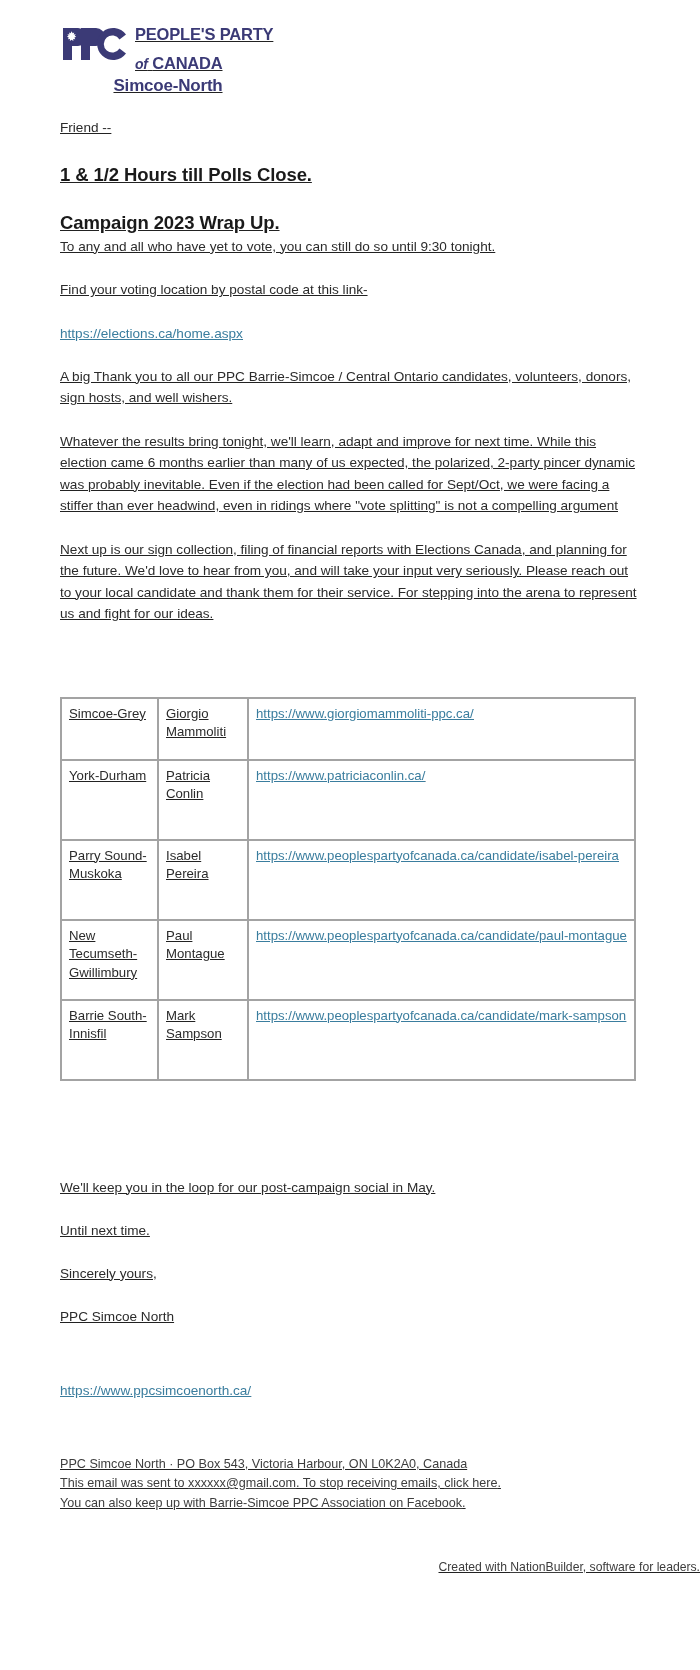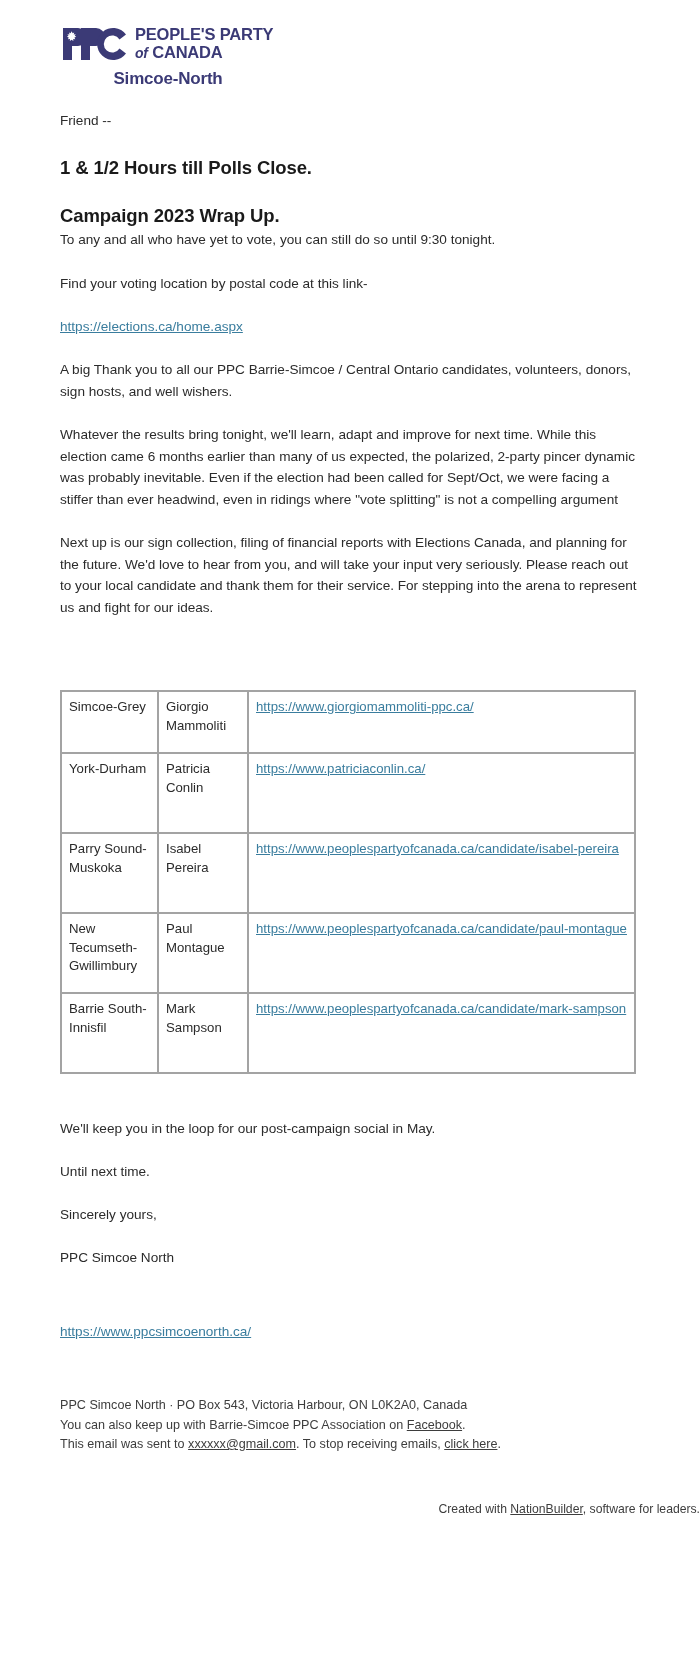--- a/index.html
+++ b/index.html
@@ -12,20 +12,21 @@
     min-height: 1670px;
     font-family: "Liberation Sans", sans-serif;
     color: #222222;
     -webkit-font-smoothing: antialiased;
   }
   .email-wrap {
     width: 700px;
     margin: 0 auto;
     background: #ffffff;
     position: relative;
+    text-decoration: underline;
   }
 
   
   .logo-block {
     padding: 26px 0 0 62px;
   }
   .logo {
     display: flex;
     align-items: flex-start;
     width: 215px;
@@ -44,21 +45,21 @@
     letter-spacing: -0.2px;
     color: #3b3a76;
     white-space: nowrap;
   }
   .logo-line2 {
     font-size: 16.5px;
     font-weight: bold;
     letter-spacing: -0.2px;
     color: #3b3a76;
     white-space: nowrap;
-    margin-top: 1px;
+    margin-top: 12px;
   }
   .logo-line2 .of {
     font-style: italic;
     font-weight: bold;
     font-size: 14px;
   }
   .logo-riding {
     font-size: 17px;
     font-weight: bold;
     color: #3b3a76;
@@ -138,21 +139,21 @@
   .row-h1 td { height: 48px; }
   .row-h2 td { height: 48px; }
   .row-h3 td { height: 66px; }
   .row-h4 td { height: 66px; }
   .row-h5 td { height: 66px; }
   .row-h6 td { height: 66px; }
 
   
   .closing {
     padding: 0 60px;
-    margin-top: 44px;
+    margin-top: 96px;
   }
   .closing p {
     font-size: 13.6px;
     line-height: 21px;
     color: #2b2b2b;
     margin: 0 0 22px 0;
   }
   .sitelink {
     padding: 0 60px;
     margin-top: 54px;
@@ -281,21 +282,21 @@
     <p>Sincerely yours,</p>
     <p>PPC Simcoe North</p>
   </div>
 
   <div class="sitelink">
     <a href="#">https://www.ppcsimcoenorth.ca/</a>
   </div>
 
   <div class="footer">
     <p>PPC Simcoe North · PO Box 543, Victoria Harbour, ON L0K2A0, Canada</p>
+    <p><span>This email was sent to </span><a href="#">xxxxxx@gmail.com</a><span>. To stop receiving emails, </span><a href="#">click here</a><span>.</span></p>
     <p><span>You can also keep up with Barrie-Simcoe PPC Association on </span><a href="#">Facebook</a><span>.</span></p>
-    <p><span>This email was sent to </span><a href="#">xxxxxx@gmail.com</a><span>. To stop receiving emails, </span><a href="#">click here</a><span>.</span></p>
   </div>
 
   <div class="credit">
     <span>Created with </span><a href="#">NationBuilder</a><span>, software for leaders.</span>
   </div>
 
 </div>
 
 </body></html>

